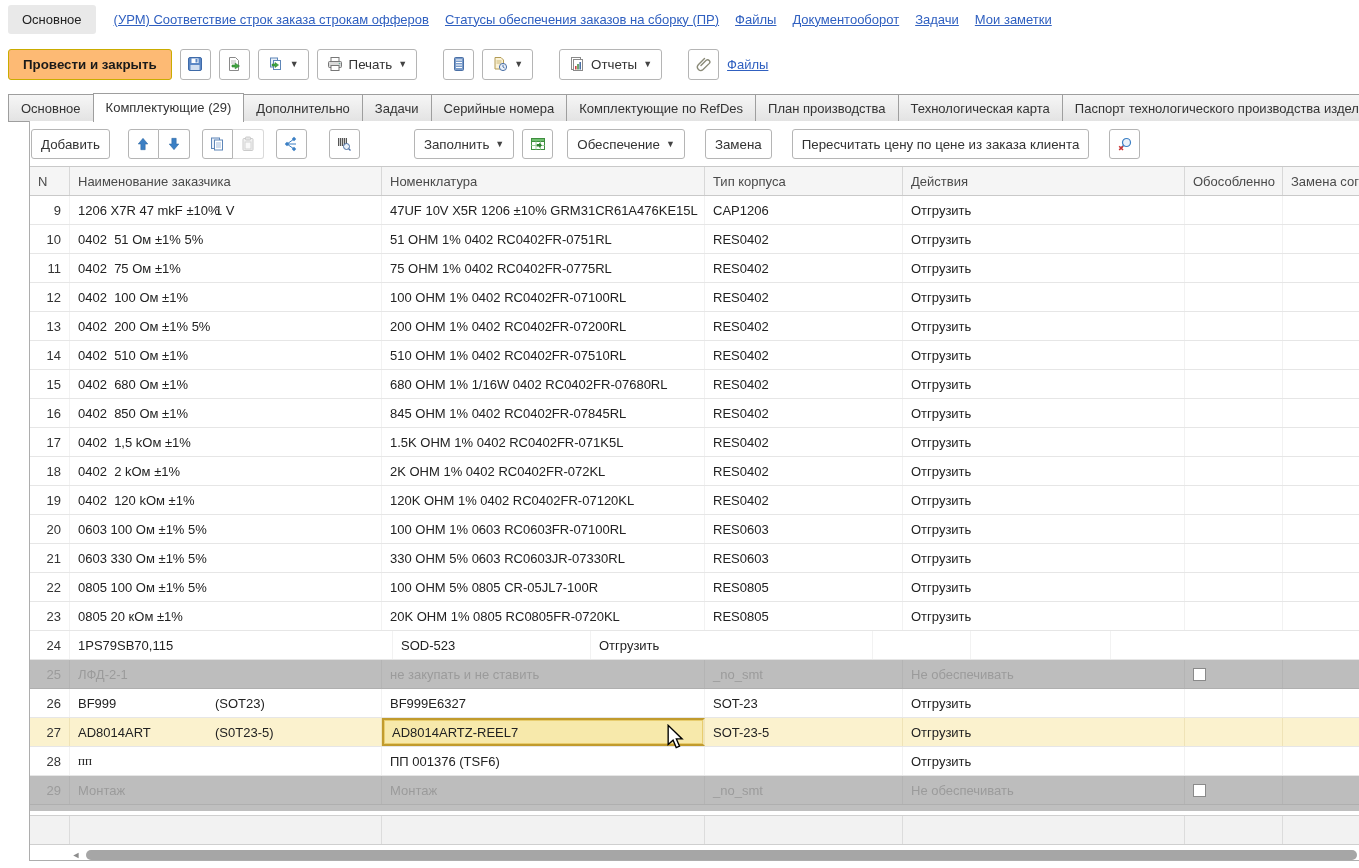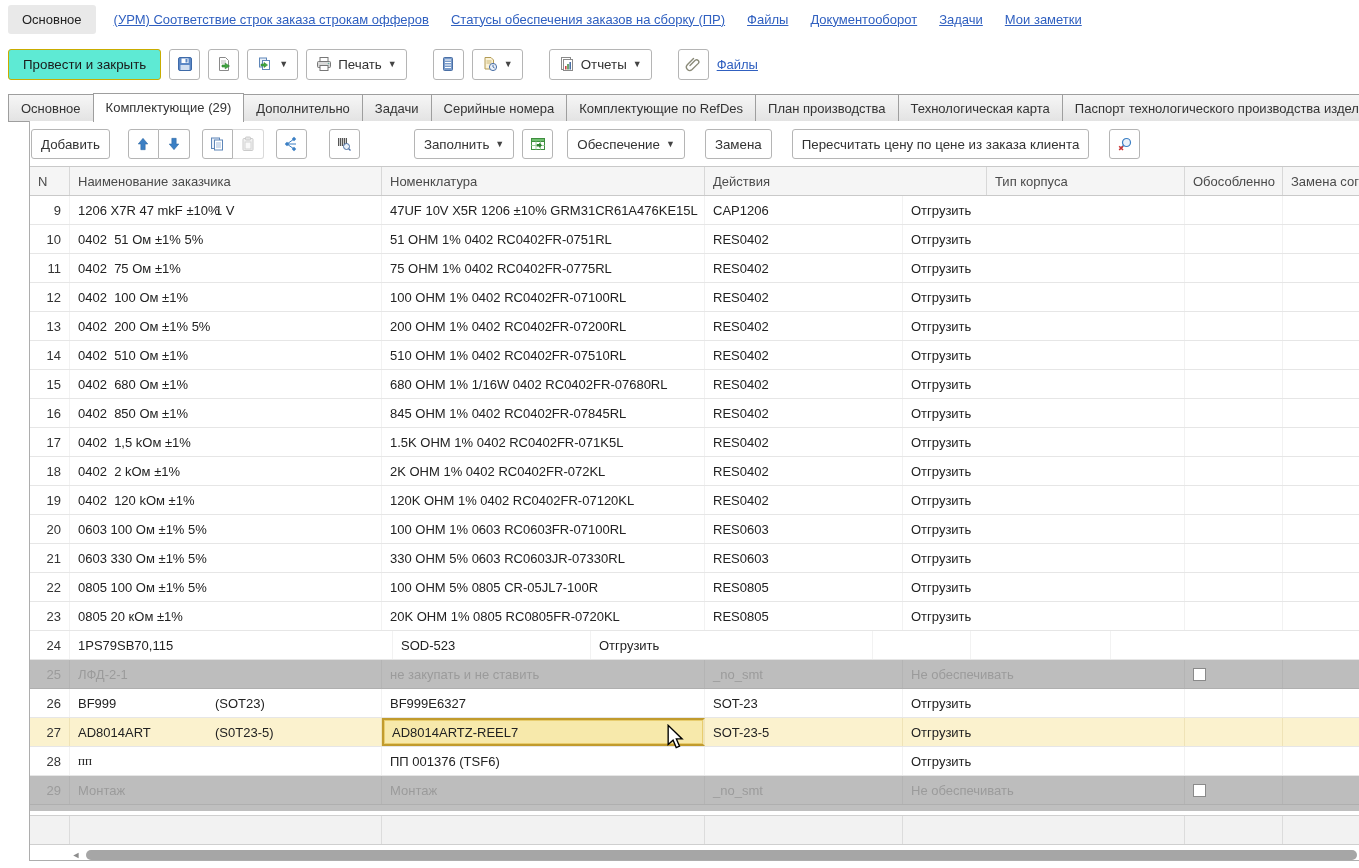--- a/index.html
+++ b/index.html
@@ -9,21 +9,21 @@
 
   
   .topnav { position:absolute; top:0; left:0; right:0; height:38px; display:flex; align-items:center; gap:18px; padding-left:8px; background:#fff; }
   .nav-active { background:#E9E9E9; border-radius:3px; padding:7px 14px; color:#222; }
   .nav-link { color:#3060C0; text-decoration:underline; cursor:pointer; white-space:nowrap; }
 
   
   .toolbar { position:absolute; top:46px; left:0; right:0; height:36px; display:flex; align-items:center; gap:8px; padding-left:8px; }
   .btn { display:inline-flex; align-items:center; gap:6px; height:31px; padding:0 9px; background:#fff;
          border:1px solid #B5B5B5; border-radius:3px; color:#333; cursor:pointer; white-space:nowrap; }
-  .btn.primary { background:#5eead4; border-color:#C9AC00; font-weight:normal; padding:0 14px; color:#1a1a1a; }
+  .btn.primary { background:#fdba74; border-color:#C9AC00; font-weight:bold; padding:0 14px; color:#1a1a1a; }
   .btn.icon-only { width:31px; justify-content:center; padding:0; }
   .btn.disabled { opacity:.5; }
   .caret { font-size:9px; color:#444; line-height:1; }
   .group-gap { margin-left:18px; }
   svg { display:block; }
 
   
   .tabs { position:absolute; top:93px; left:8px; right:0; height:29px; display:flex; align-items:flex-end; border-bottom:1px solid #9E9E9E; }
   .tab { height:27px; display:flex; align-items:center; padding:0 12px; background:linear-gradient(#F6F6F6,#E3E3E3);
          border:1px solid #9E9E9E; border-bottom:none; margin-right:-1px; color:#333; cursor:pointer; white-space:nowrap; }
@@ -65,21 +65,21 @@
 
   .cursor { position:absolute; left:666px; top:724px; z-index:50; pointer-events:none; }
 </style>
 </head>
 <body>
 
 <div class="page">
 
   <div class="topnav">
     <span class="nav-active">Основное</span>
-    <span style="display:flex;gap:22px;">
+    <span style="display:flex;gap:16px;">
         <a class="nav-link">(УРМ) Соответствие строк заказа строкам офферов</a>
         <a class="nav-link">Статусы обеспечения заказов на сборку (ПР)</a>
         <a class="nav-link">Файлы</a>
         <a class="nav-link">Документооборот</a>
         <a class="nav-link">Задачи</a>
         <a class="nav-link">Мои заметки</a>
       </span>
   </div>
 
   <div class="toolbar">
@@ -299,22 +299,22 @@
             </svg>
           </span>
       </button>
     </div>
 
     <div class="grid">
       <div class="tr head">
           <div class="th" style="width: 40px;">N</div>
           <div class="th" style="width: 312px;">Наименование заказчика</div>
           <div class="th" style="width: 323px;">Номенклатура</div>
+          <div class="th" style="width: 198px;">Тип корпуса</div>
           <div class="th" style="width: 282px;">Действия</div>
-          <div class="th" style="width: 198px;">Тип корпуса</div>
           <div class="th" style="width: 98px;">Обособленно</div>
           <div class="th" style="width: 140px;">Замена сог</div>
         </div>
       <div>
           <div class="tr">
             <div class="td num" style="width: 40px;">9</div>
             <div class="td" style="width: 312px;"><span>1206 X7R 47 mkF ±10%</span><span class="name2">1 V</span></div>
             <div class="td" style="width: 323px;">47UF 10V X5R 1206 ±10% GRM31CR61A476KE15L</div>
             <div class="td" style="width: 198px;">CAP1206</div>
             <div class="td" style="width: 282px;">Отгрузить</div>

